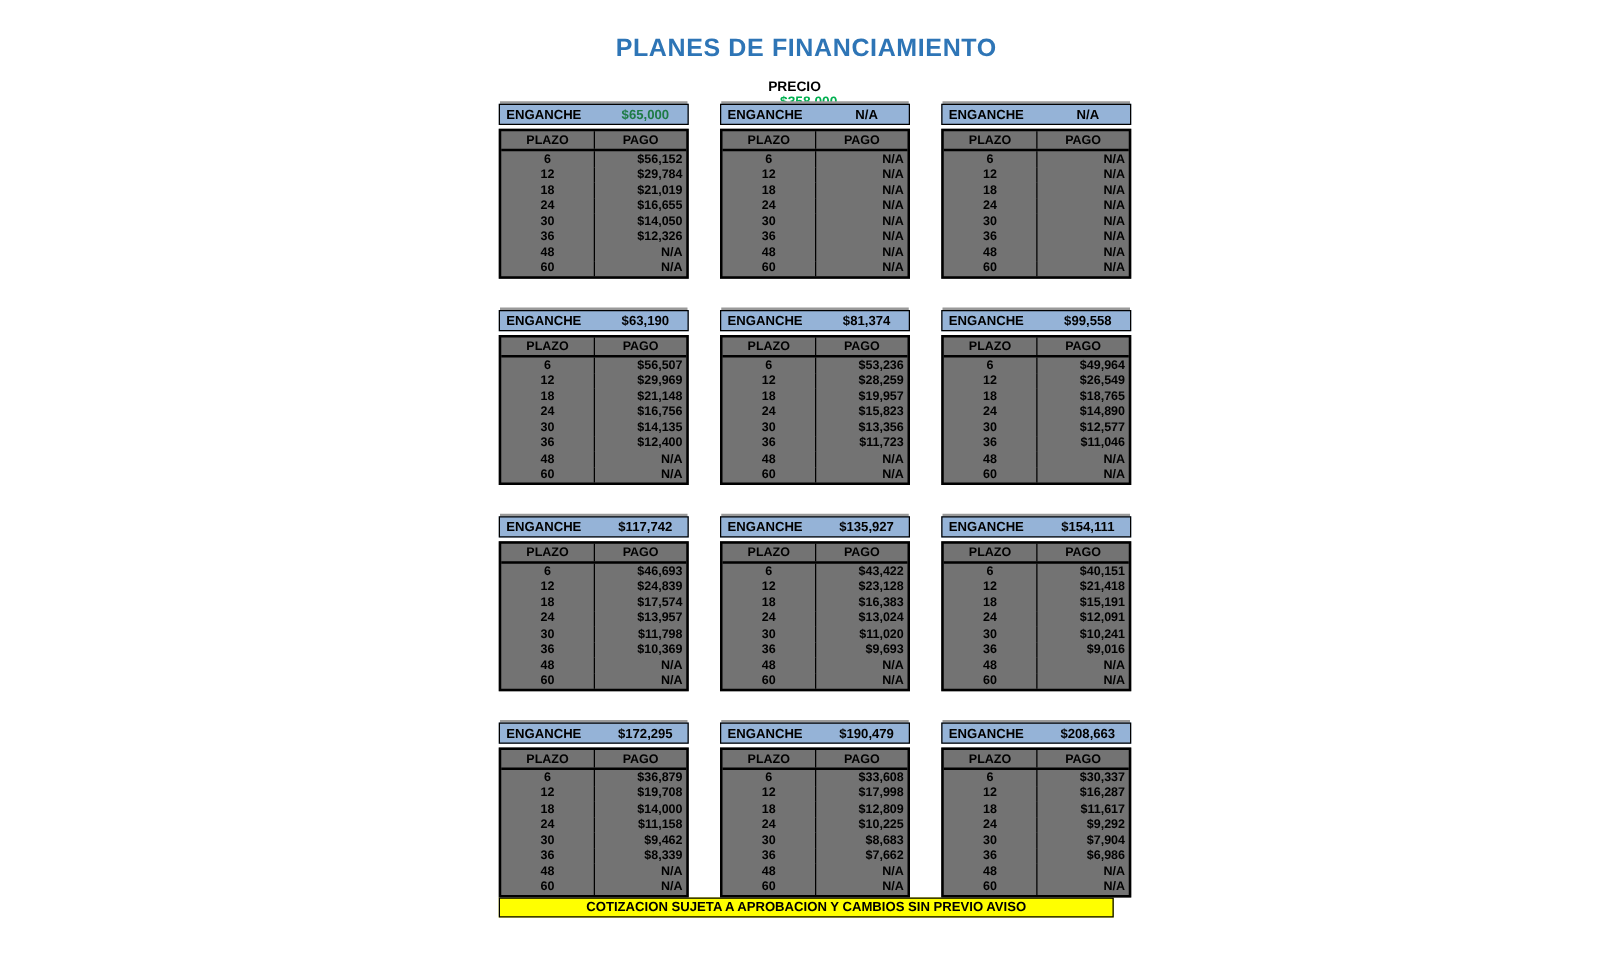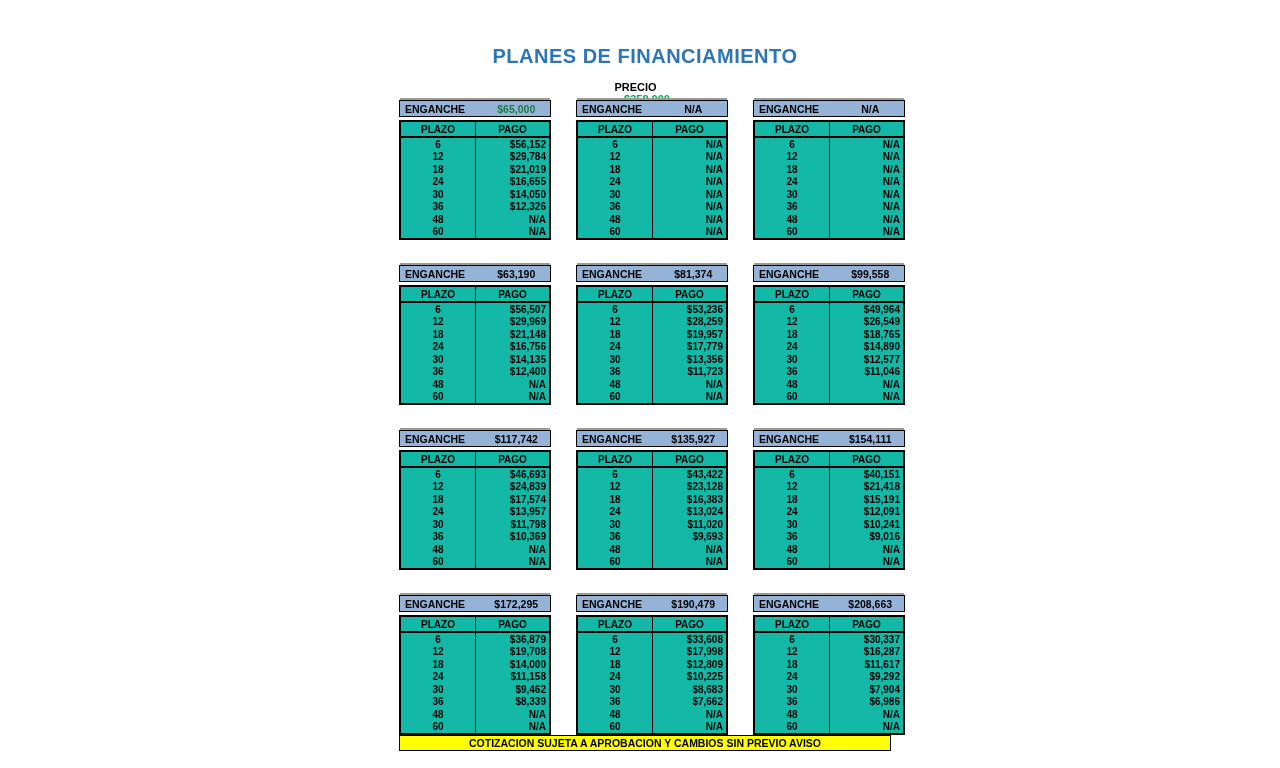--- a/index.html
+++ b/index.html
@@ -1,42 +1,42 @@
 <!DOCTYPE html>
 <html style="--title_blue: #2E75B6; --value_green: #00B050; --header_value_green: #1E7B45; --header_fill: #95B3D7; --banner_yellow: #FFFF00;"><head>
 <meta charset="utf-8">
 <style>
   html,body{margin:0;padding:0;}
   body{
     width:1280px;height:768px;background:#ffffff;overflow:hidden;
     font-family:"Liberation Sans", sans-serif;font-weight:bold;color:#000;
     position:relative;
   }
-  .page{position:absolute;left:399px;top:45px;width:492px;}
+  .page{position:absolute;left:399px;top:28px;width:492px;}
   .title{
     margin:0 0 13px 0;text-align:center;font-size:20px;letter-spacing:.5px;
     color:var(--title_blue);
   }
   .info-row{display:flex;height:16px;align-items:center;font-size:11px;padding-left:4px;flex-direction:column;}
   .info-label{width:65px;}
   .info-value{width:95px;text-align:center;color:var(--value_green);}
   .plans-grid{
     display:grid;grid-template-columns:repeat(3,152px);
     column-gap:18px;row-gap:12px;margin-top:3px;gap:25px;
   }
   .plan{width:152px;}
   .ebar{
     display:flex;align-items:center;height:15px;margin-bottom:3px;
     border:1px solid #000;background:var(--header_fill);
     font-size:10.5px;box-shadow:0 -3px 0 -1px #9a9a9a;
   }
   .elabel{flex:1;padding-left:5px;}
   .evalue{width:45%;text-align:center;}
   .evalue.green{color:var(--header_value_green);}
-  .ptable{border:2px solid #000;background:#14b8a6;font-size:10px;}
+  .ptable{border:2px solid #000;background:#737373;font-size:10px;}
   .thead{display:flex;height:14px;border-bottom:2px solid #000;}
   .trow{display:flex;height:12.5px;}
   .plazo{width:50%;display:flex;align-items:center;justify-content:center;}
   .pago{
     width:50%;box-sizing:border-box;border-left:1px solid #000;
     display:flex;align-items:center;justify-content:flex-end;padding-right:3px;
   }
   .pago.pagoh{justify-content:center;padding-right:0;}
   .banner{
     height:14px;border:1px solid #000;background:var(--banner_yellow);
@@ -251,21 +251,21 @@
           <div class="trow">
             <span class="plazo">12</span>
             <span class="pago">$28,259</span>
           </div>
           <div class="trow">
             <span class="plazo">18</span>
             <span class="pago">$19,957</span>
           </div>
           <div class="trow">
             <span class="plazo">24</span>
-            <span class="pago">$17,779</span>
+            <span class="pago">$15,823</span>
           </div>
           <div class="trow">
             <span class="plazo">30</span>
             <span class="pago">$13,356</span>
           </div>
           <div class="trow">
             <span class="plazo">36</span>
             <span class="pago">$11,723</span>
           </div>
           <div class="trow">

